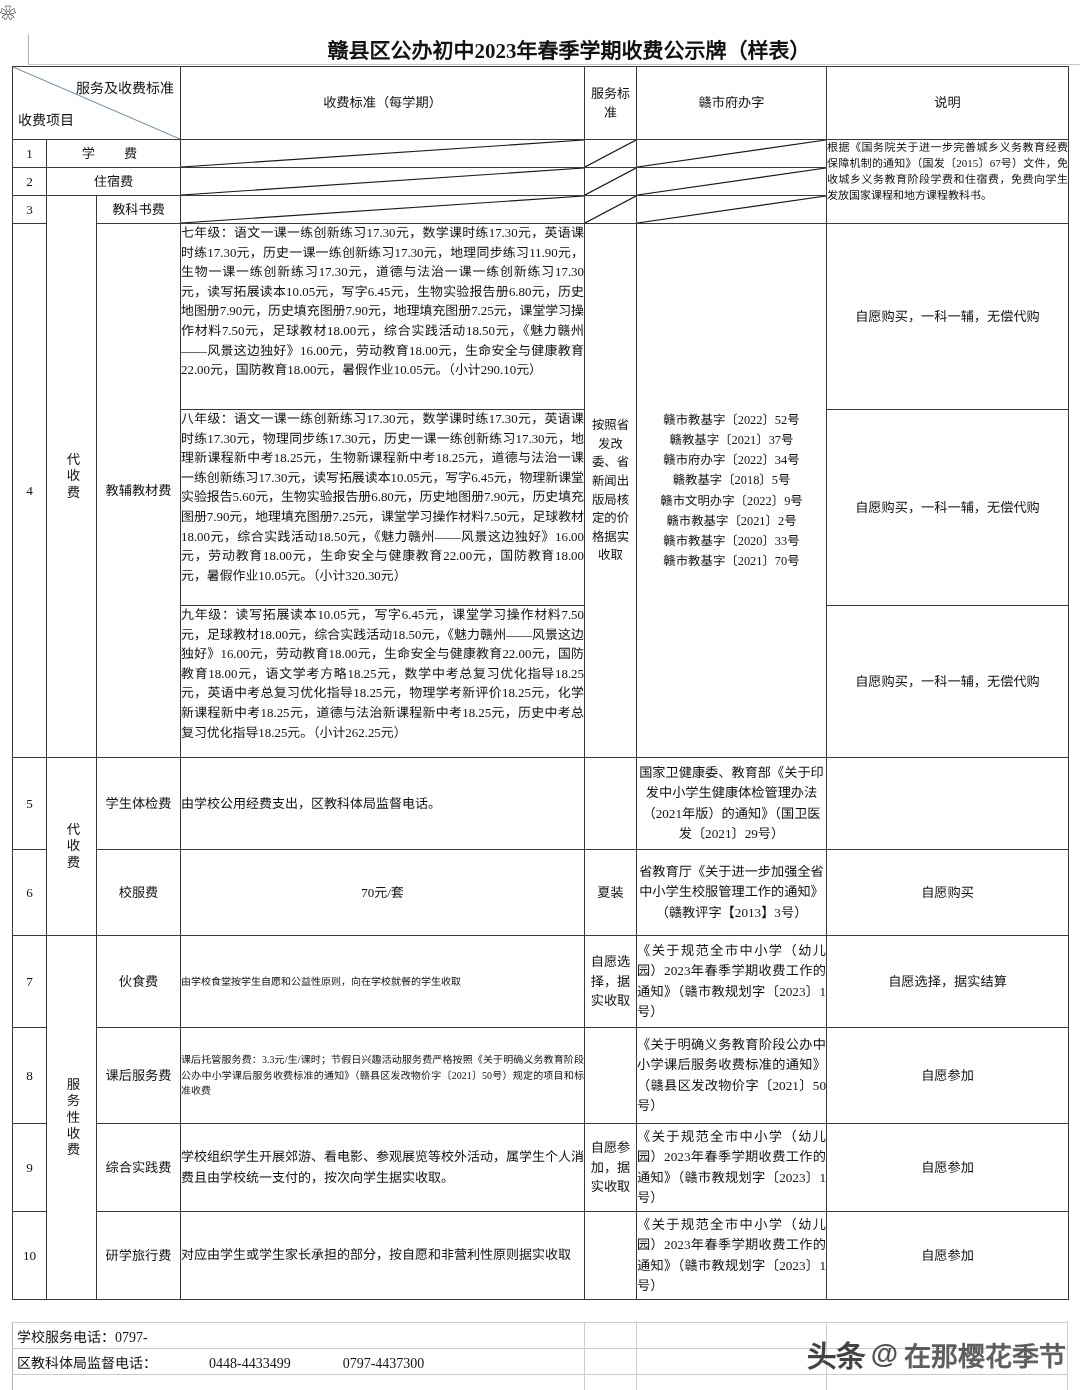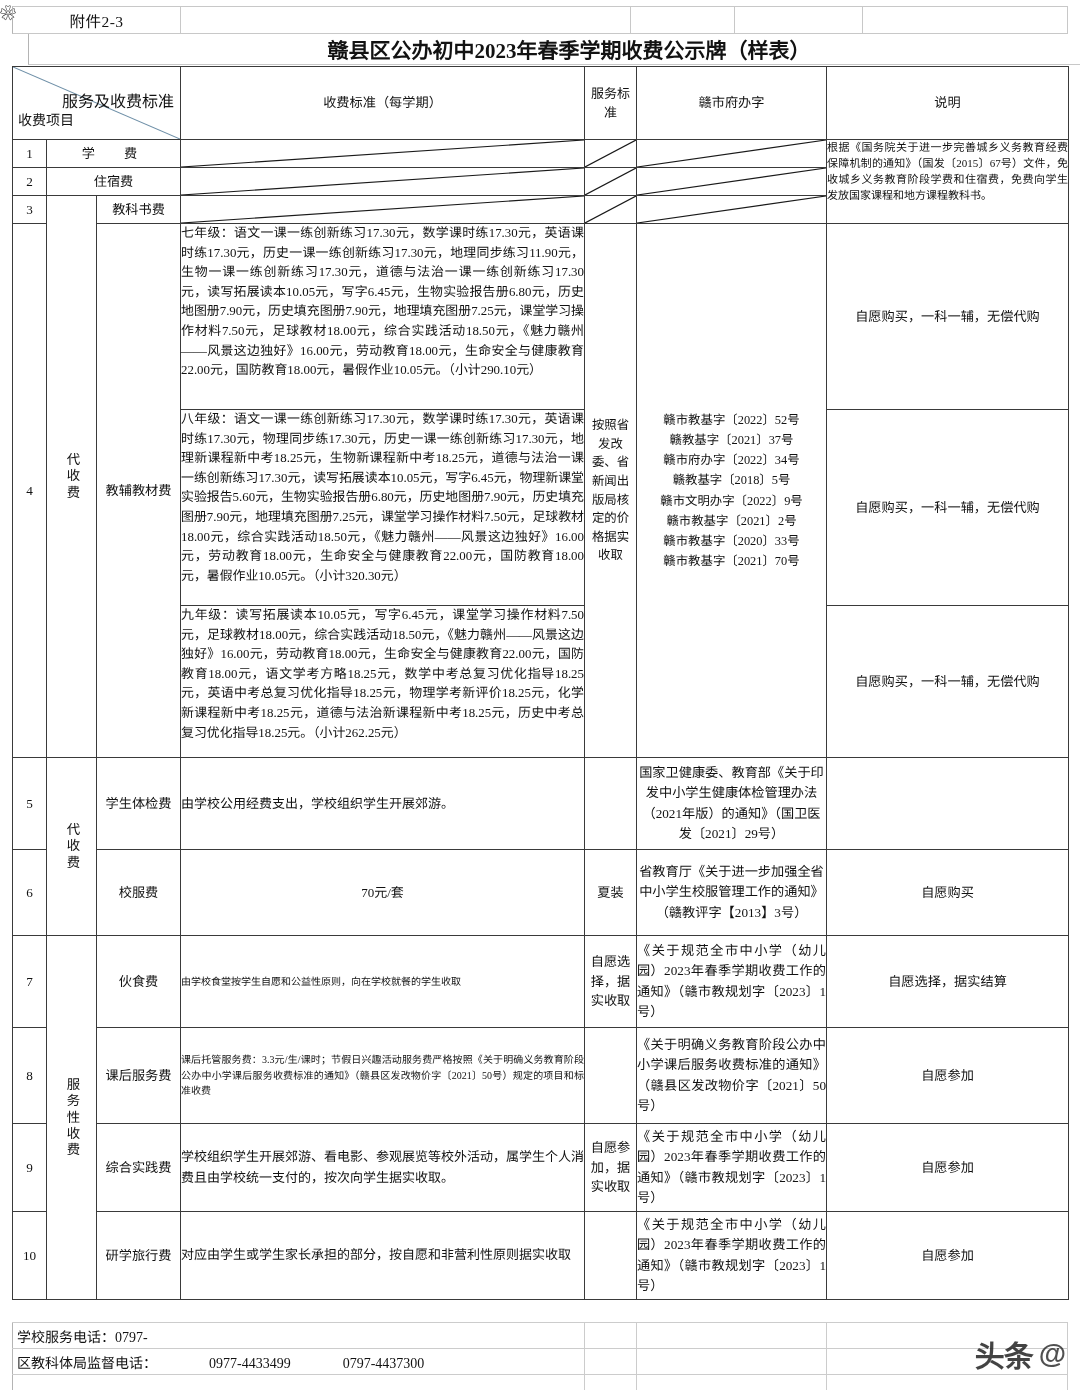--- a/index.html
+++ b/index.html
@@ -62,22 +62,22 @@
     font-weight: normal;
     font-size: 13.2px;
     line-height: 1.5;
     position: relative;
   }
   .pad { padding: 3px 5px; }
 
   
   .hdr-corner { width: 168px; height: 73px; padding: 0; position: relative; }
   .hdr-corner .svcstd {
-    position: absolute; right: 6px; top: 23px;
-    font-size: 16px;
+    position: absolute; right: 6px; top: 11px;
+    font-size: 14px;
   }
   .hdr-corner .itm {
     position: absolute; left: 5px; bottom: 8px;
     font-size: 14px;
   }
   .hdr-corner svg { position: absolute; inset: 0; width: 100%; height: 100%; }
 
   .hdr-c { text-align: center; font-size: 15.5px; }
 
   .c-num   { width: 34px;  text-align: center; font-size: 13.5px; }
@@ -138,27 +138,20 @@
   .wm .nm {
     font-size: 27px; font-weight: bold; color: #3c3c3c;
     font-family: "Liberation Sans", sans-serif;
   }
 </style>
 </head>
 <body>
 
 <div class="sheet">
 
-  <div class="toprow">
-    <div class="cellA">附件2-3</div>
-    <div class="cellB"></div>
-    <div class="cellC"></div>
-    <div class="cellD"></div>
-    <div class="cellE"></div>
-  </div>
 
   <div class="titlerow">
     <div class="t">赣县区公办初中2023年春季学期收费公示牌（样表）</div>
   </div>
 
   <table class="main">
     <colgroup>
       <col style="width:34px">
         <col style="width:50px">
         <col style="width:84px">
@@ -278,21 +271,21 @@
       <td class="c-std just pad" style="height:152px;vertical-align:top;font-size:12.9px;line-height:1.52">九年级：读写拓展读本10.05元，写字6.45元，课堂学习操作材料7.50元，足球教材18.00元，综合实践活动18.50元，《魅力赣州——风景这边独好》16.00元，劳动教育18.00元，生命安全与健康教育22.00元，国防教育18.00元，语文学考方略18.25元，数学中考总复习优化指导18.25元，英语中考总复习优化指导18.25元，物理学考新评价18.25元，化学新课程新中考18.25元，道德与法治新课程新中考18.25元，历史中考总复习优化指导18.25元。（小计262.25元）</td>
       <td class="c-note">自愿购买，一科一辅，无偿代购</td>
     </tr>
 
     <tr>
       <td class="c-num" style="height:92px">5</td>
       <td rowspan="2" class="c-cat">
         <div class="vtext">代收费</div>
       </td>
       <td class="c-item">学生体检费</td>
-      <td class="c-std pad" style="font-size:13px">由学校公用经费支出，学校组织学生开展郊游。</td>
+      <td class="c-std pad" style="font-size:13px">由学校公用经费支出，区教科体局监督电话。</td>
       <td class="c-svc"></td>
       <td class="c-basis pad" style="line-height:1.55">国家卫健康委、教育部《关于印发中小学生健康体检管理办法（2021年版）的通知》（国卫医发〔2021〕29号）</td>
       <td class="c-note"></td>
     </tr>
 
     <tr>
       <td class="c-num" style="height:86px">6</td>
       <td class="c-item">校服费</td>
       <td class="c-std center" style="font-size:13px">70元/套</td>
       <td class="c-svc">夏装</td>
@@ -354,35 +347,36 @@
     <tbody>
         <tr>
       <td class="l" colspan="4">学校服务电话：0797-</td>
       <td></td>
       <td></td>
       <td></td>
     </tr>
     <tr>
       <td class="l" colspan="4">
         <span class="phoneline">
-          <span>区教科体局监督电话：</span><span class="gap"></span><span>0977-4433499</span><span class="gap"></span><span>0797-4437300</span>
+          <span>区教科体局监督电话：</span><span class="gap"></span><span>0448-4433499</span><span class="gap"></span><span>0797-4437300</span>
         </span>
       </td>
       <td></td>
       <td></td>
       <td></td>
     </tr>
     <tr>
       <td class="l" colspan="4"></td>
       <td></td>
       <td></td>
       <td></td>
     </tr>
   </tbody>
     </table>
 
   <div class="sakura">❀</div>
   <div class="wm">
     <span class="tt">头条</span>
     <span class="at">@</span>
+    <span class="nm">在那樱花季节</span>
   </div>
 
 </div>
 
 </body></html>

